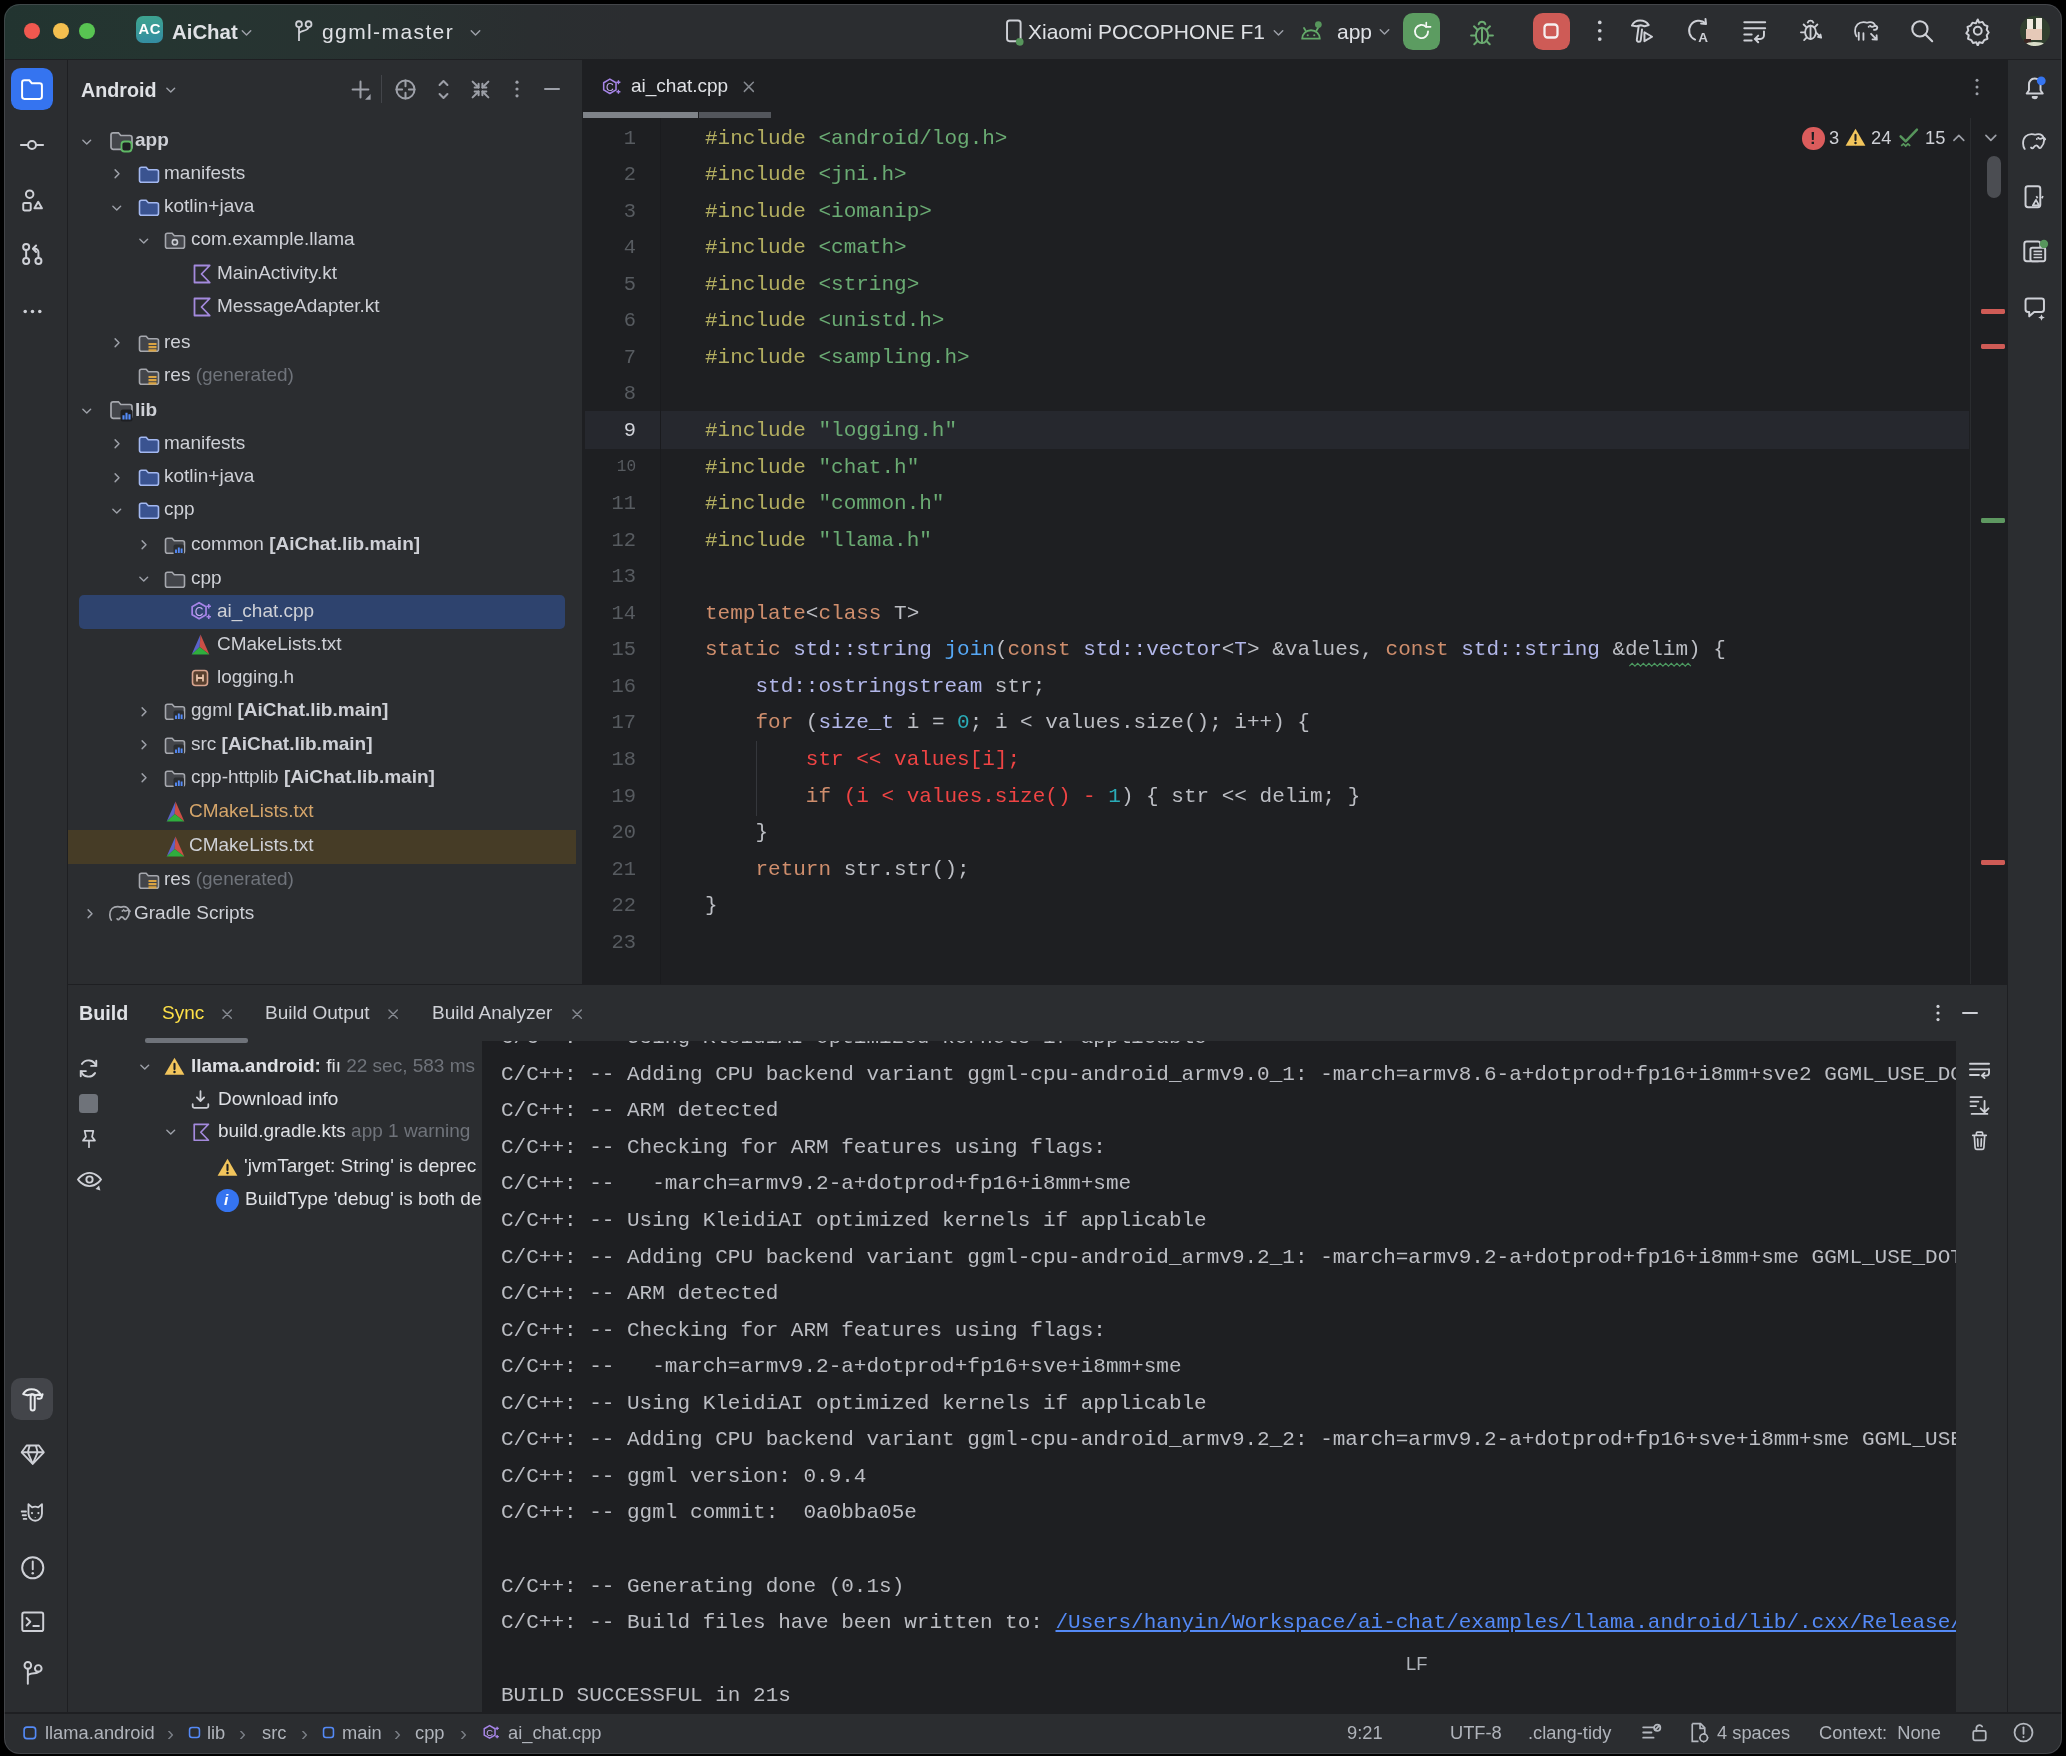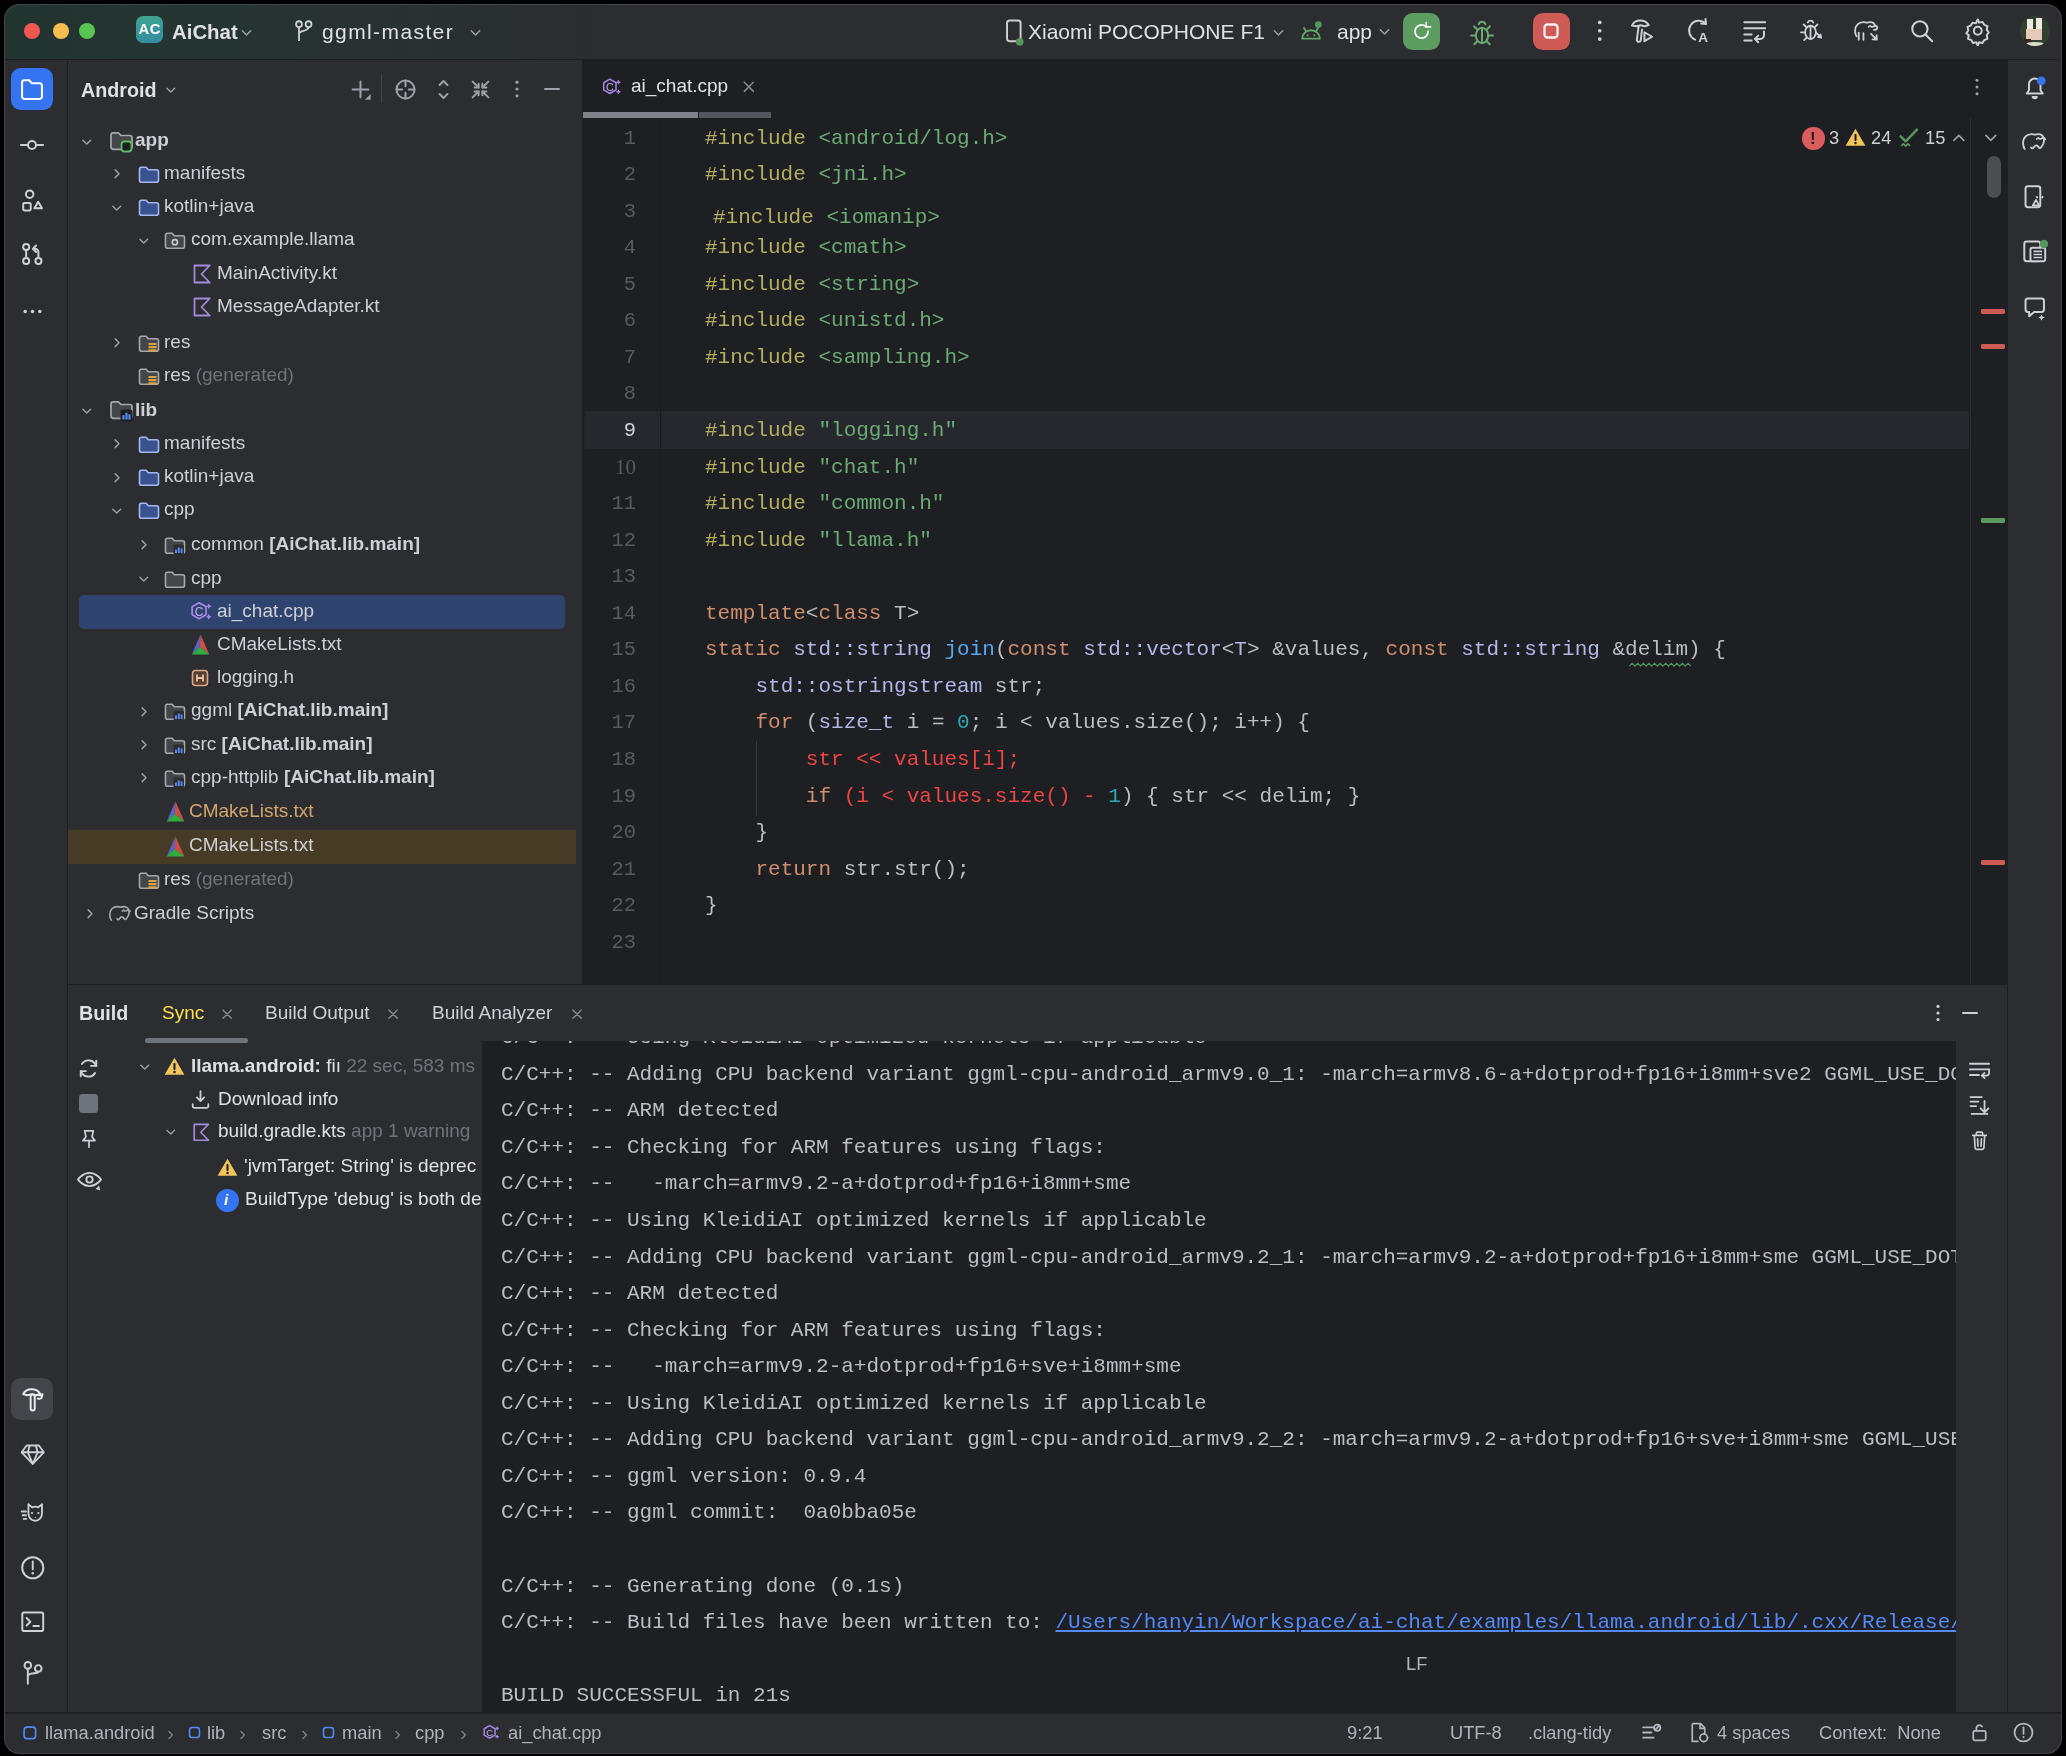--- a/index.html
+++ b/index.html
@@ -490,39 +490,39 @@
     <div class="gutter">
         <div class="abs mono" style="left:594px;top:120px;width:42px;height:37px;line-height:37px;text-align:right;color:#575B60;font-size:20.4px;">1</div>
         <div class="abs mono" style="left:594px;top:156px;width:42px;height:37px;line-height:37px;text-align:right;color:#575B60;font-size:20.4px;">2</div>
         <div class="abs mono" style="left:594px;top:193px;width:42px;height:37px;line-height:37px;text-align:right;color:#575B60;font-size:20.4px;">3</div>
         <div class="abs mono" style="left:594px;top:229px;width:42px;height:37px;line-height:37px;text-align:right;color:#575B60;font-size:20.4px;">4</div>
         <div class="abs mono" style="left:594px;top:266px;width:42px;height:37px;line-height:37px;text-align:right;color:#575B60;font-size:20.4px;">5</div>
         <div class="abs mono" style="left:594px;top:302px;width:42px;height:37px;line-height:37px;text-align:right;color:#575B60;font-size:20.4px;">6</div>
         <div class="abs mono" style="left:594px;top:339px;width:42px;height:37px;line-height:37px;text-align:right;color:#575B60;font-size:20.4px;">7</div>
         <div class="abs mono" style="left:594px;top:375px;width:42px;height:37px;line-height:37px;text-align:right;color:#575B60;font-size:20.4px;">8</div>
         <div class="abs mono" style="left:594px;top:412px;width:42px;height:37px;line-height:37px;text-align:right;color:#D1D3DA;font-size:20.4px;">9</div>
-        <div class="abs mono" style="left:594px;top:449px;width:42px;height:37px;line-height:37px;text-align:right;color:#575B60;font-size:21px;font-family:Liberation Serif, serif;">10</div>
+        <div class="abs mono" style="left:594px;top:449px;width:42px;height:37px;line-height:37px;text-align:right;color:#575B60;font-size:16px;">10</div>
         <div class="abs mono" style="left:594px;top:485px;width:42px;height:37px;line-height:37px;text-align:right;color:#575B60;font-size:20.4px;">11</div>
         <div class="abs mono" style="left:594px;top:522px;width:42px;height:37px;line-height:37px;text-align:right;color:#575B60;font-size:20.4px;">12</div>
         <div class="abs mono" style="left:594px;top:558px;width:42px;height:37px;line-height:37px;text-align:right;color:#575B60;font-size:20.4px;">13</div>
         <div class="abs mono" style="left:594px;top:595px;width:42px;height:37px;line-height:37px;text-align:right;color:#575B60;font-size:20.4px;">14</div>
         <div class="abs mono" style="left:594px;top:631px;width:42px;height:37px;line-height:37px;text-align:right;color:#575B60;font-size:20.4px;">15</div>
         <div class="abs mono" style="left:594px;top:668px;width:42px;height:37px;line-height:37px;text-align:right;color:#575B60;font-size:20.4px;">16</div>
         <div class="abs mono" style="left:594px;top:704px;width:42px;height:37px;line-height:37px;text-align:right;color:#575B60;font-size:20.4px;">17</div>
         <div class="abs mono" style="left:594px;top:741px;width:42px;height:37px;line-height:37px;text-align:right;color:#575B60;font-size:20.4px;">18</div>
         <div class="abs mono" style="left:594px;top:778px;width:42px;height:37px;line-height:37px;text-align:right;color:#575B60;font-size:20.4px;">19</div>
         <div class="abs mono" style="left:594px;top:814px;width:42px;height:37px;line-height:37px;text-align:right;color:#575B60;font-size:20.4px;">20</div>
         <div class="abs mono" style="left:594px;top:851px;width:42px;height:37px;line-height:37px;text-align:right;color:#575B60;font-size:20.4px;">21</div>
         <div class="abs mono" style="left:594px;top:887px;width:42px;height:37px;line-height:37px;text-align:right;color:#575B60;font-size:20.4px;">22</div>
         <div class="abs mono" style="left:594px;top:924px;width:42px;height:37px;line-height:37px;text-align:right;color:#575B60;font-size:20.4px;">23</div>
       </div>
     <div class="code">
         <div class="abs mono" style="left:705px;top:120px;height:37px;line-height:37px;"><span style="color:#B3AE60">#include</span> <span style="color:#6AAB73">&lt;android/log.h&gt;</span></div>
         <div class="abs mono" style="left:705px;top:156px;height:37px;line-height:37px;"><span style="color:#B3AE60">#include</span> <span style="color:#6AAB73">&lt;jni.h&gt;</span></div>
-        <div class="abs mono" style="left:705px;top:199px;height:37px;line-height:37px;margin-left:8px;"><span style="color:#B3AE60">#include</span> <span style="color:#6AAB73">&lt;iomanip&gt;</span></div>
+        <div class="abs mono" style="left:705px;top:193px;height:37px;line-height:37px;"><span style="color:#B3AE60">#include</span> <span style="color:#6AAB73">&lt;iomanip&gt;</span></div>
         <div class="abs mono" style="left:705px;top:229px;height:37px;line-height:37px;"><span style="color:#B3AE60">#include</span> <span style="color:#6AAB73">&lt;cmath&gt;</span></div>
         <div class="abs mono" style="left:705px;top:266px;height:37px;line-height:37px;"><span style="color:#B3AE60">#include</span> <span style="color:#6AAB73">&lt;string&gt;</span></div>
         <div class="abs mono" style="left:705px;top:302px;height:37px;line-height:37px;"><span style="color:#B3AE60">#include</span> <span style="color:#6AAB73">&lt;unistd.h&gt;</span></div>
         <div class="abs mono" style="left:705px;top:339px;height:37px;line-height:37px;"><span style="color:#B3AE60">#include</span> <span style="color:#6AAB73">&lt;sampling.h&gt;</span></div>
         <div class="abs mono" style="left:705px;top:412px;height:37px;line-height:37px;"><span style="color:#B3AE60">#include</span> <span style="color:#6AAB73">"logging.h"</span></div>
         <div class="abs mono" style="left:705px;top:449px;height:37px;line-height:37px;"><span style="color:#B3AE60">#include</span> <span style="color:#6AAB73">"chat.h"</span></div>
         <div class="abs mono" style="left:705px;top:485px;height:37px;line-height:37px;"><span style="color:#B3AE60">#include</span> <span style="color:#6AAB73">"common.h"</span></div>
         <div class="abs mono" style="left:705px;top:522px;height:37px;line-height:37px;"><span style="color:#B3AE60">#include</span> <span style="color:#6AAB73">"llama.h"</span></div>
         <div class="abs mono" style="left:705px;top:595px;height:37px;line-height:37px;"><span style="color:#CF8E6D">template</span><span style="color:#BCBEC4">&lt;</span><span style="color:#CF8E6D">class</span><span style="color:#BCBEC4"> T&gt;</span></div>
         <div class="abs mono" style="left:705px;top:631px;height:37px;line-height:37px;"><span style="color:#CF8E6D">static</span> <span style="color:#B2B7E9">std::string</span> <span style="color:#56A8F5">join</span><span style="color:#BCBEC4">(</span><span style="color:#CF8E6D">const</span> <span style="color:#B2B7E9">std::vector</span><span style="color:#BCBEC4">&lt;</span><span style="color:#B2B7E9">T</span><span style="color:#BCBEC4">&gt; &amp;values, </span><span style="color:#CF8E6D">const</span> <span style="color:#B2B7E9">std::string</span><span style="color:#BCBEC4"> &amp;delim) {</span></div>

